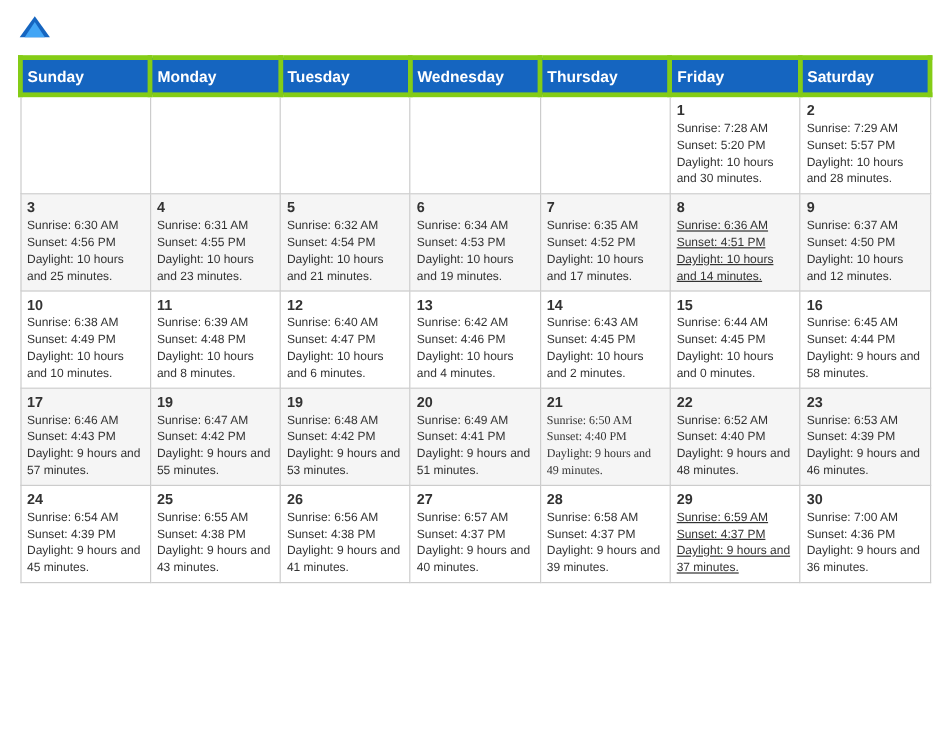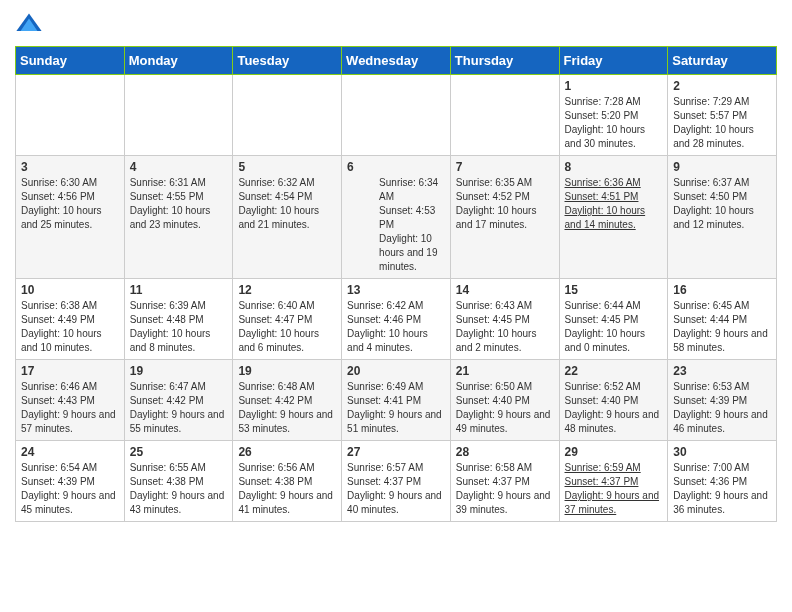--- a/index.html
+++ b/index.html
@@ -49,21 +49,21 @@
       width: 100%;
       border-collapse: collapse;
     }
     thead tr th {
       background-color: #1565c0;
       color: #fff;
       font-size: 13px;
       font-weight: bold;
       padding: 6px 4px;
       text-align: left;
-      border: 1px solid #84cc16;
+      border: 4px solid #84cc16;
     }
     tbody tr td {
       border: 1px solid #ccc;
       vertical-align: top;
       padding: 4px 5px;
       font-size: 10.5px;
       color: #333;
       width: 14.28%;
       min-height: 80px;
       background: #fff;
@@ -152,21 +152,21 @@
 Daylight: 10 hours and 23 minutes.</div>
         </td>
         <td>
           <span class="day-num">5</span>
           <div class="day-info" style="white-space: pre-line;">Sunrise: 6:32 AM
 Sunset: 4:54 PM
 Daylight: 10 hours and 21 minutes.</div>
         </td>
         <td>
           <span class="day-num">6</span>
-          <div class="day-info" style="white-space: pre-line; margin-left: 32px;">Sunrise: 6:34 AM
+          <div class="day-info" style="white-space: pre-line;">Sunrise: 6:34 AM
 Sunset: 4:53 PM
 Daylight: 10 hours and 19 minutes.</div>
         </td>
         <td>
           <span class="day-num">7</span>
           <div class="day-info" style="white-space: pre-line;">Sunrise: 6:35 AM
 Sunset: 4:52 PM
 Daylight: 10 hours and 17 minutes.</div>
         </td>
         <td>
@@ -246,21 +246,21 @@
 Daylight: 9 hours and 53 minutes.</div>
         </td>
         <td>
           <span class="day-num">20</span>
           <div class="day-info" style="white-space: pre-line;">Sunrise: 6:49 AM
 Sunset: 4:41 PM
 Daylight: 9 hours and 51 minutes.</div>
         </td>
         <td>
           <span class="day-num">21</span>
-          <div class="day-info" style="white-space: pre-line;">Sunrise: 6:50 AM
+          <div class="day-info" style="white-space: pre-line; font-family: Liberation Serif, serif;">Sunrise: 6:50 AM
 Sunset: 4:40 PM
 Daylight: 9 hours and 49 minutes.</div>
         </td>
         <td>
           <span class="day-num">22</span>
           <div class="day-info" style="white-space: pre-line;">Sunrise: 6:52 AM
 Sunset: 4:40 PM
 Daylight: 9 hours and 48 minutes.</div>
         </td>
         <td>

